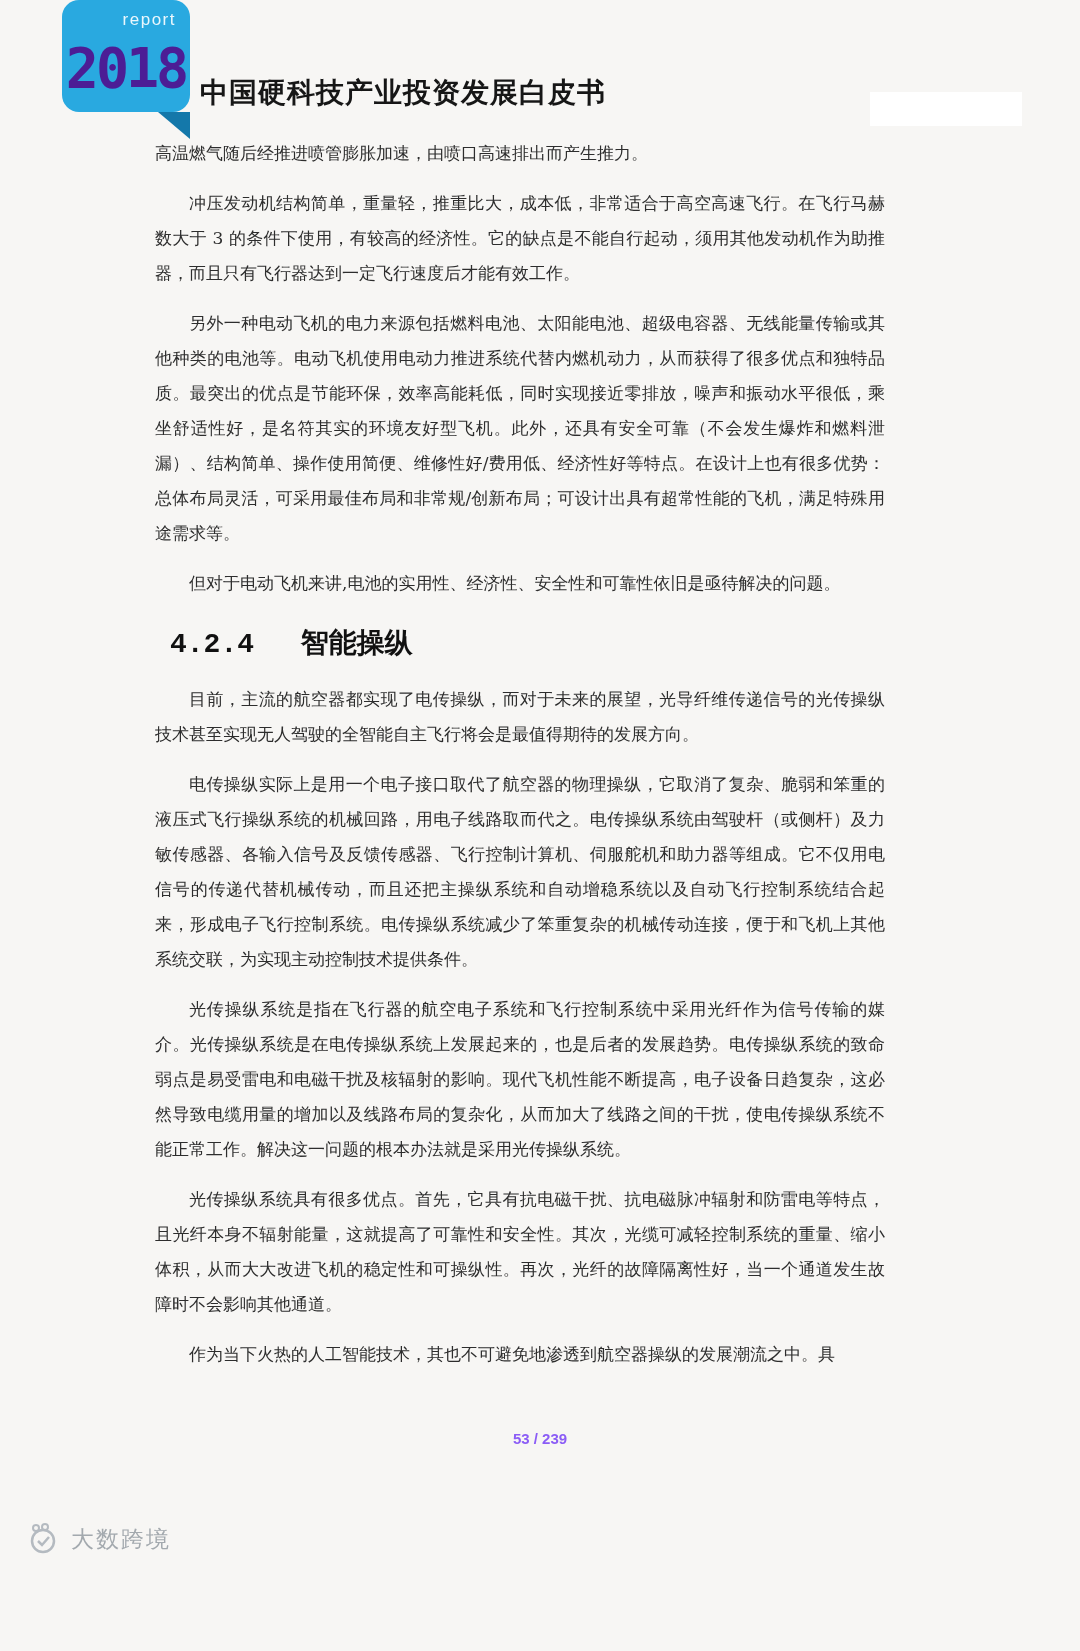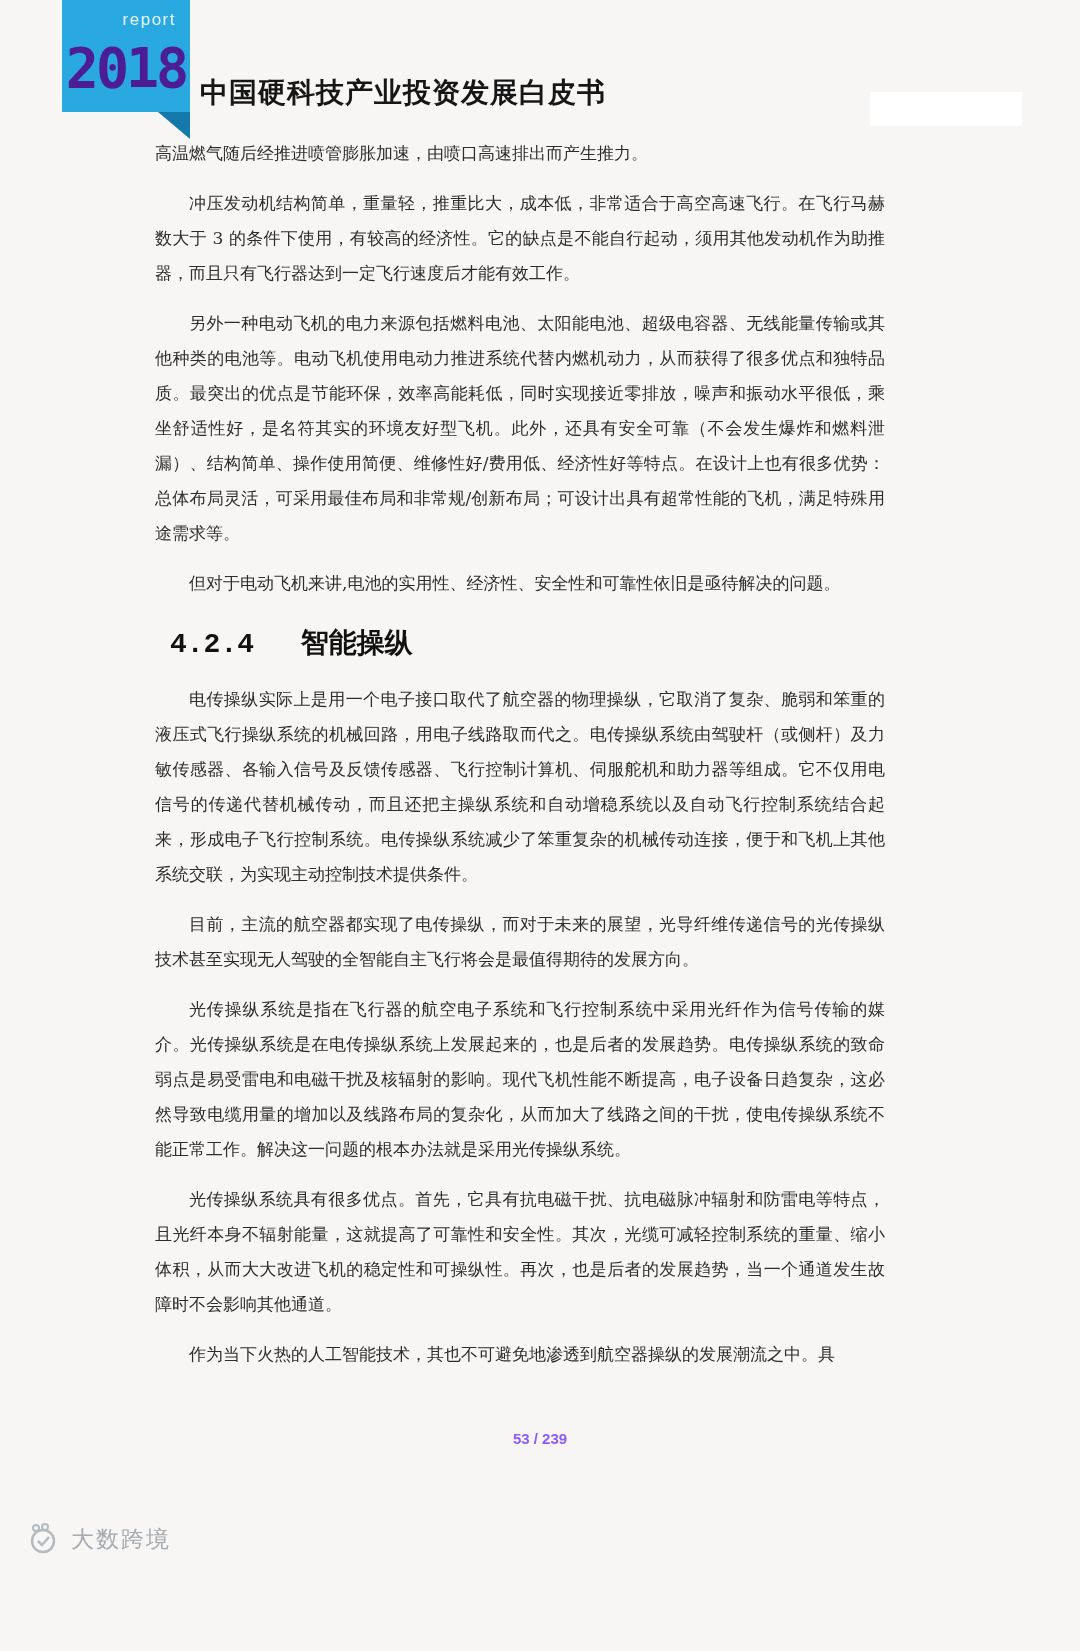--- a/index.html
+++ b/index.html
@@ -13,20 +13,21 @@
     overflow: hidden;
     font-family: "DejaVu Serif", serif;
   }
 
   
   .ribbon {
     position: absolute;
     left: 62px; top: 0;
     width: 128px; height: 112px;
     background: #29a9e0;
+    border-radius: 17px;
   }
   .ribbon .report-label {
     position: absolute;
     top: 10px; right: 14px;
     color: #eaf7fd;
     font-family: "Liberation Sans", sans-serif;
     font-size: 17px;
     letter-spacing: 1.5px;
   }
   .ribbon .year-label {
@@ -130,24 +131,24 @@
     <p class="para no-indent">高温燃气随后经推进喷管膨胀加速，由喷口高速排出而产生推力。</p>
     <p class="para">冲压发动机结构简单，重量轻，推重比大，成本低，非常适合于高空高速飞行。在飞行马赫数大于 3 的条件下使用，有较高的经济性。它的缺点是不能自行起动，须用其他发动机作为助推器，而且只有飞行器达到一定飞行速度后才能有效工作。</p>
     <p class="para">另外一种电动飞机的电力来源包括燃料电池、太阳能电池、超级电容器、无线能量传输或其他种类的电池等。电动飞机使用电动力推进系统代替内燃机动力，从而获得了很多优点和独特品质。最突出的优点是节能环保，效率高能耗低，同时实现接近零排放，噪声和振动水平很低，乘坐舒适性好，是名符其实的环境友好型飞机。此外，还具有安全可靠（不会发生爆炸和燃料泄漏）、结构简单、操作使用简便、维修性好/费用低、经济性好等特点。在设计上也有很多优势：总体布局灵活，可采用最佳布局和非常规/创新布局；可设计出具有超常性能的飞机，满足特殊用途需求等。</p>
     <p class="para">但对于电动飞机来讲,电池的实用性、经济性、安全性和可靠性依旧是亟待解决的问题。</p>
 
     <h2 class="section-heading">
       <span class="section-number">4.2.4</span>
       <span class="section-title">智能操纵</span>
     </h2>
 
+    <p class="para">目前，主流的航空器都实现了电传操纵，而对于未来的展望，光导纤维传递信号的光传操纵技术甚至实现无人驾驶的全智能自主飞行将会是最值得期待的发展方向。</p>
     <p class="para">电传操纵实际上是用一个电子接口取代了航空器的物理操纵，它取消了复杂、脆弱和笨重的液压式飞行操纵系统的机械回路，用电子线路取而代之。电传操纵系统由驾驶杆（或侧杆）及力敏传感器、各输入信号及反馈传感器、飞行控制计算机、伺服舵机和助力器等组成。它不仅用电信号的传递代替机械传动，而且还把主操纵系统和自动增稳系统以及自动飞行控制系统结合起来，形成电子飞行控制系统。电传操纵系统减少了笨重复杂的机械传动连接，便于和飞机上其他系统交联，为实现主动控制技术提供条件。</p>
-    <p class="para">目前，主流的航空器都实现了电传操纵，而对于未来的展望，光导纤维传递信号的光传操纵技术甚至实现无人驾驶的全智能自主飞行将会是最值得期待的发展方向。</p>
     <p class="para">光传操纵系统是指在飞行器的航空电子系统和飞行控制系统中采用光纤作为信号传输的媒介。光传操纵系统是在电传操纵系统上发展起来的，也是后者的发展趋势。电传操纵系统的致命弱点是易受雷电和电磁干扰及核辐射的影响。现代飞机性能不断提高，电子设备日趋复杂，这必然导致电缆用量的增加以及线路布局的复杂化，从而加大了线路之间的干扰，使电传操纵系统不能正常工作。解决这一问题的根本办法就是采用光传操纵系统。</p>
-    <p class="para">光传操纵系统具有很多优点。首先，它具有抗电磁干扰、抗电磁脉冲辐射和防雷电等特点，且光纤本身不辐射能量，这就提高了可靠性和安全性。其次，光缆可减轻控制系统的重量、缩小体积，从而大大改进飞机的稳定性和可操纵性。再次，也是后者的发展趋势，当一个通道发生故障时不会影响其他通道。</p>
+    <p class="para">光传操纵系统具有很多优点。首先，它具有抗电磁干扰、抗电磁脉冲辐射和防雷电等特点，且光纤本身不辐射能量，这就提高了可靠性和安全性。其次，光缆可减轻控制系统的重量、缩小体积，从而大大改进飞机的稳定性和可操纵性。再次，光纤的故障隔离性好，当一个通道发生故障时不会影响其他通道。</p>
     <p class="para">作为当下火热的人工智能技术，其也不可避免地渗透到航空器操纵的发展潮流之中。具</p>
   </main>
 
   <footer class="page-footer">
     <span>53 / 239</span>
   </footer>
 
   <div class="watermark">
     <span class="wm-logo">
       <svg viewBox="0 0 34 34" width="34" height="34" xmlns="http://www.w3.org/2000/svg">

